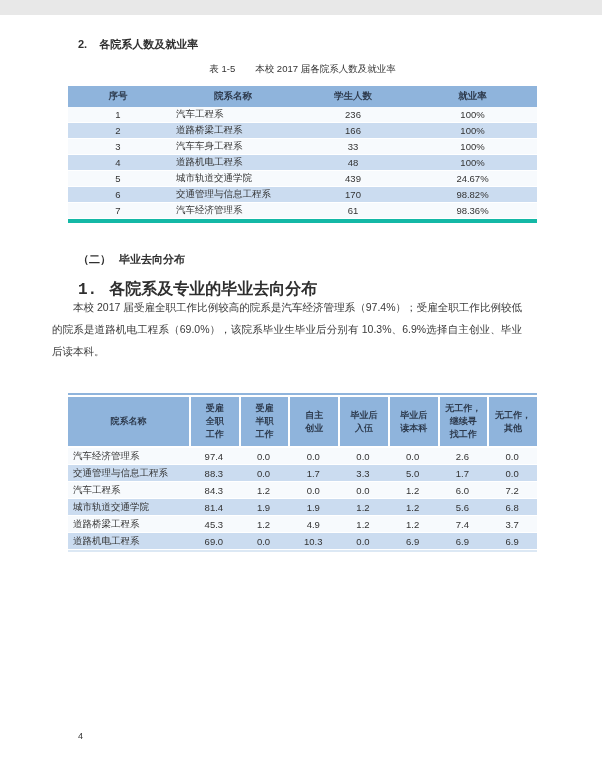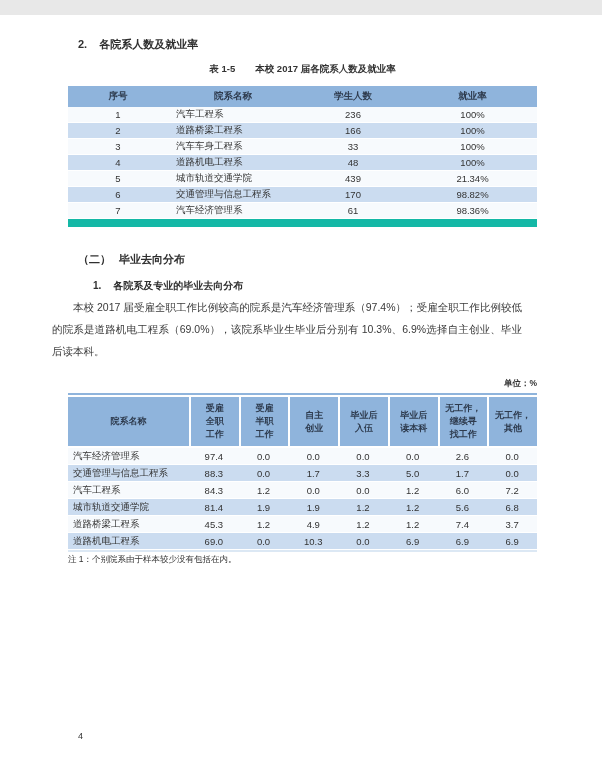--- a/index.html
+++ b/index.html
@@ -8,25 +8,25 @@
   .page {
     position:relative; width:602px; height:765px; margin:15px auto;
     background:#ffffff; overflow:hidden; color:#333;
   }
   
   .heading { position:absolute; font-weight:bold; color:#2f2f2f; font-size:11px; white-space:nowrap; }
   .heading .num { display:inline-block; margin-right:12px; }
   #h-section2 { left:78px; top:22px; }
   #h-er { left:78px; top:237px; }
   #h-er .num { margin-right:8px; }
-  #h-1 { left:93px; top:264px; font-size:10px; }
+  #h-1 { left:78px; top:264px; font-size:16px;font-family:Liberation Mono, monospace; }
 
   
   .caption { position:absolute; left:68px; width:469px; text-align:center;
-             font-weight:bold; font-size:9.5px; color:#333; }
+             font-weight:normal; font-size:9.5px; color:#333; }
   #cap15 { top:48px; }
   #cap16 { top:346px; }
   .caption .cap-label { display:inline-block; margin-right:20px; }
 
   
   #para {
     position:absolute; left:52px; top:281px; width:470px;
     font-size:10.5px; line-height:22px; text-align:justify;
     text-indent:2em; color:#3a3a3a;
   }
@@ -44,21 +44,21 @@
   table.tbl th {
     background:#8FB4DC; font-weight:bold; text-align:center;
     vertical-align:middle; color:#2e3b4e;
   }
   table.tbl td { text-align:center; vertical-align:middle; }
   table.tbl tbody tr:nth-child(odd)  td { background:#F7FAFD; }
   table.tbl tbody tr:nth-child(even) td { background:#CBDCF0; }
   table.tbl td { border-bottom:1px solid #ffffff; }
 
   
-  #t15 { top:71px; border-bottom:8px solid #14b8a6; }
+  #t15 { top:71px; border-bottom:4px solid #14b8a6; }
   #t15 th { height:21px; font-size:9.5px; }
   #t15 td { height:16px; }
   #t15 td:nth-child(2) { text-align:left; padding-left:8px; }
   #t15 col.c1 { width:100px; } #t15 col.c2 { width:130px; }
   #t15 col.c3 { width:110px; } #t15 col.c4 { width:129px; }
 
   
   #t16 { top:378px; border-top:2px solid #8FB4DC; border-bottom:2px solid #DCE8F4; }
   #t16 th {
     border-top:2px solid #ffffff; border-bottom:2px solid #ffffff;
@@ -126,21 +126,21 @@
         <tr>
           <td>4</td>
           <td>道路机电工程系</td>
           <td>48</td>
           <td>100%</td>
         </tr>
         <tr>
           <td>5</td>
           <td>城市轨道交通学院</td>
           <td>439</td>
-          <td>21.34%</td>
+          <td>24.67%</td>
         </tr>
         <tr>
           <td>6</td>
           <td>交通管理与信息工程系</td>
           <td>170</td>
           <td>98.82%</td>
         </tr>
         <tr>
           <td>7</td>
           <td>汽车经济管理系</td>
@@ -154,21 +154,20 @@
     <span class="num">（二）</span><span>毕业去向分布</span>
   </div>
 
   <div class="heading" id="h-1">
     <span class="num">1.</span><span>各院系及专业的毕业去向分布</span>
   </div>
 
   <div id="para">本校 2017 届受雇全职工作比例较高的院系是汽车经济管理系（97.4%）；受雇全职工作比例较低的院系是道路机电工程系（69.0%），该院系毕业生毕业后分别有 10.3%、6.9%选择自主创业、毕业后读本科。</div>
 
 
-  <div id="unit">单位：%</div>
 
   <table class="tbl" id="t16">
     <colgroup>
         <col class="c1">
         <col>
         <col>
         <col>
         <col>
         <col>
         <col>
@@ -254,18 +253,17 @@
           <td>10.3</td>
           <td>0.0</td>
           <td>6.9</td>
           <td>6.9</td>
           <td>6.9</td>
         </tr>
       </tbody>
   </table>
 
   <div id="notes">
-    <div>注 1：个别院系由于样本较少没有包括在内。</div>
   </div>
 
   <div id="pagenum">4</div>
 
 </div>
 
 </body></html>

